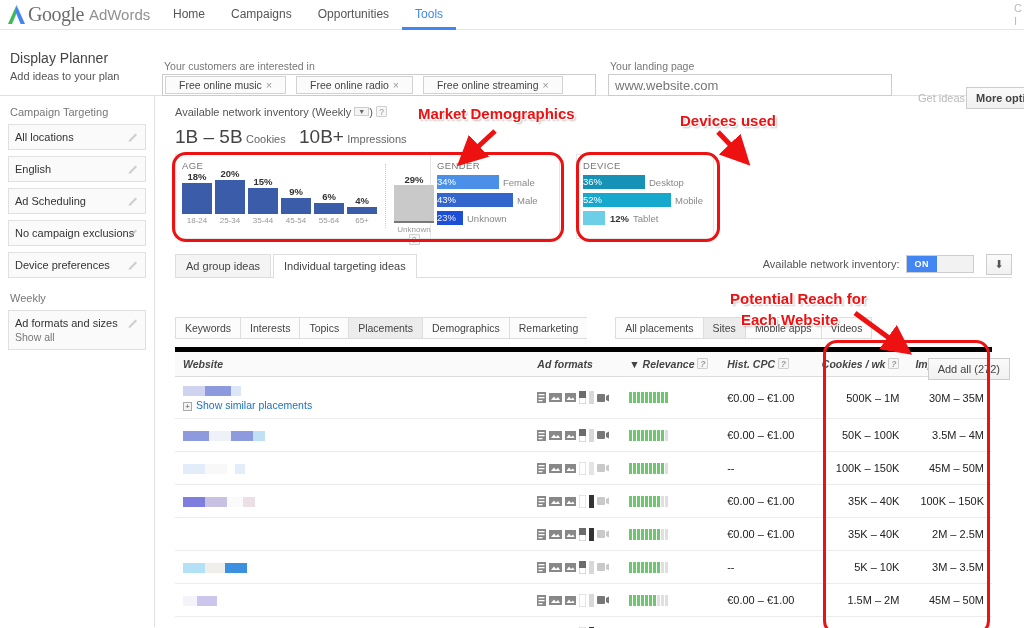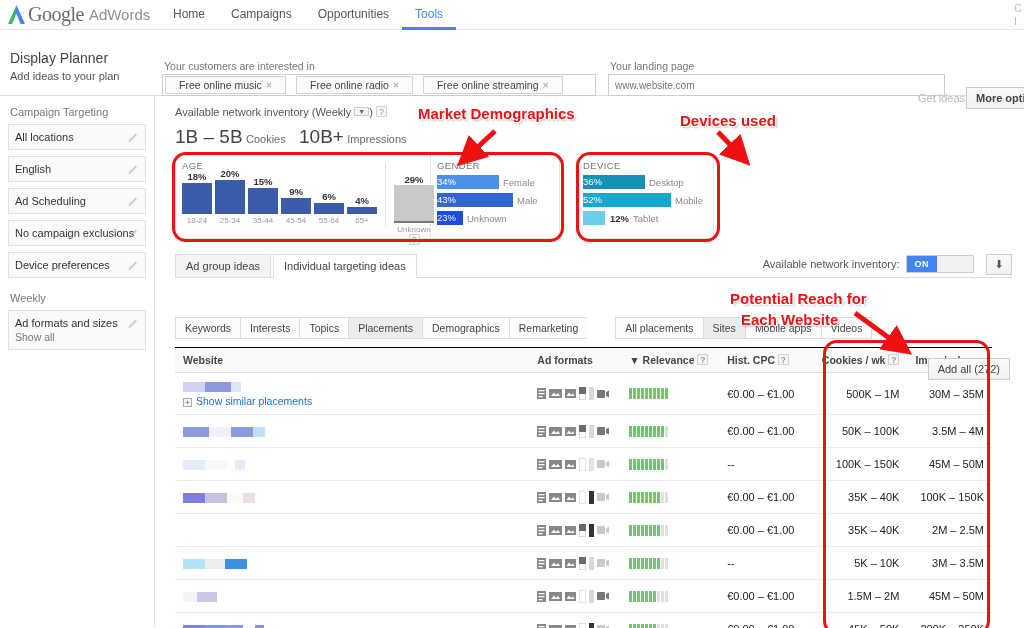--- a/index.html
+++ b/index.html
@@ -35,22 +35,22 @@
     width:434px; height:22px; border:1px solid #ccc; background:#fff;
     display:flex; align-items:center; padding:0 2px;
   }
   .chip {
     border:1px solid #d2d2d2; background:#fbfbfb; font-size:10.5px;
     padding:2px 13px; margin-right:10px; color:#444; white-space:nowrap;
   }
   .chip .x { color:#999; margin-left:4px; }
   .fld-landing { position:absolute; left:608px; top:44px; }
   .lp-input {
-    width:337px; height:22px; border:1px solid #ccc; background:#fff;
-    font-size:10px; color:#999; padding:0 6px; line-height:20px;
+    width:284px; height:22px; border:1px solid #ccc; background:#fff;
+    font-size:13px; color:#999; padding:0 6px; line-height:20px;
   }
   .btn {
     border:1px solid #ccc; background:linear-gradient(#fafafa,#f1f1f1);
     font-size:11px; color:#444; padding:4px 9px; white-space:nowrap; cursor:default;
   }
   .btn-plain { border:1px solid transparent; background:transparent; color:#b9b9b9; }
   .hdr-btn1 { position:absolute; left:908px; top:57px; }
   .hdr-btn2 { position:absolute; left:966px; top:57px; }
   .abspos { position:absolute; }
 
@@ -115,22 +115,22 @@
   .stab:last-child { border-right:1px solid #ddd; }
   .stab.active { background:#ececec; }
   .stabgroup { display:flex; margin-left:28px; }
 
   .addall { position:absolute; right:14px; top:262px; }
 
   
   table.tbl { margin:8px 0 0 8px; border-collapse:collapse; width:817px; font-size:11px; }
   table.tbl th {
     font-size:10.5px; color:#444; font-weight:bold; text-align:left;
-    border-top:1px solid #000000; border-bottom:1px solid #ddd; background:#fafafa;
-    padding:6px 8px; white-space:nowrap;
+    border-top:5px solid #000000; border-bottom:1px solid #ddd; background:#fafafa;
+    padding:6px 8px; white-space:nowrap;font-style:italic;
   }
   table.tbl td { border-bottom:1px solid #ececec; padding:7px 8px; height:33px; vertical-align:middle;}
   .num { text-align:right; }
   .ctr { text-align:center; }
   .blurbox { display:inline-block; height:10px; vertical-align:middle; }
   .showsim { color:#1a73c0; font-size:10.5px; margin-top:3px; display:inline-block;}
   .plusbox { display:inline-block; width:9px; height:9px; border:1px solid #aaa; background:#f3f3f3; font-size:8px; line-height:7px; text-align:center; color:#555; margin-right:4px;}
   .fmt { display:flex; gap:3px; align-items:center; }
   .relbar { display:flex; gap:1px; }
   .relbar i { display:block; width:3px; height:11px; }

